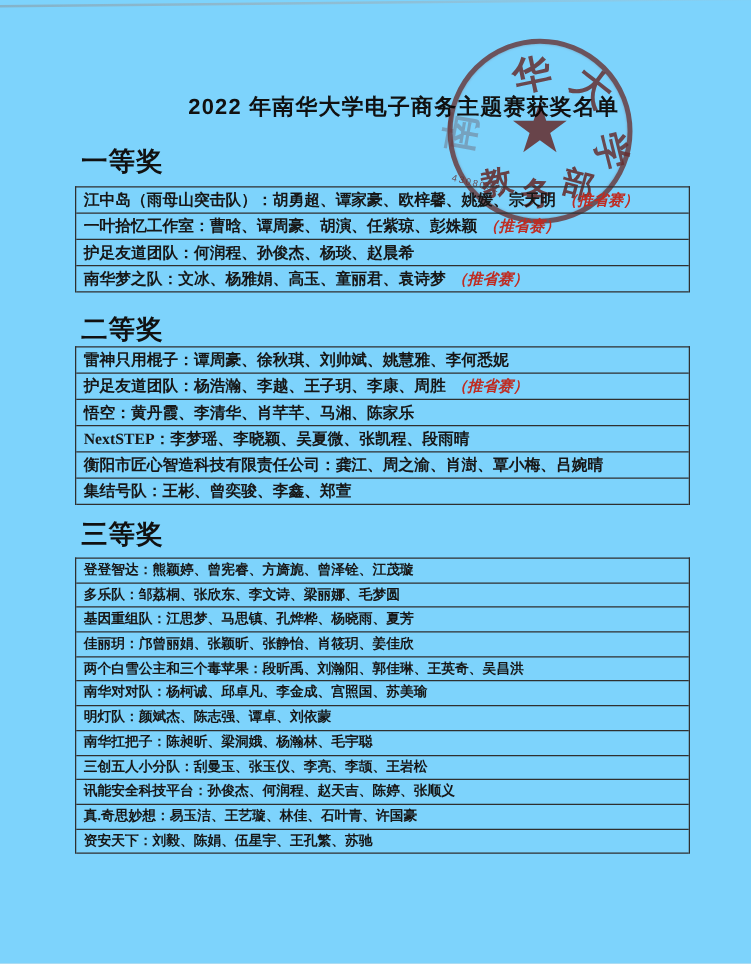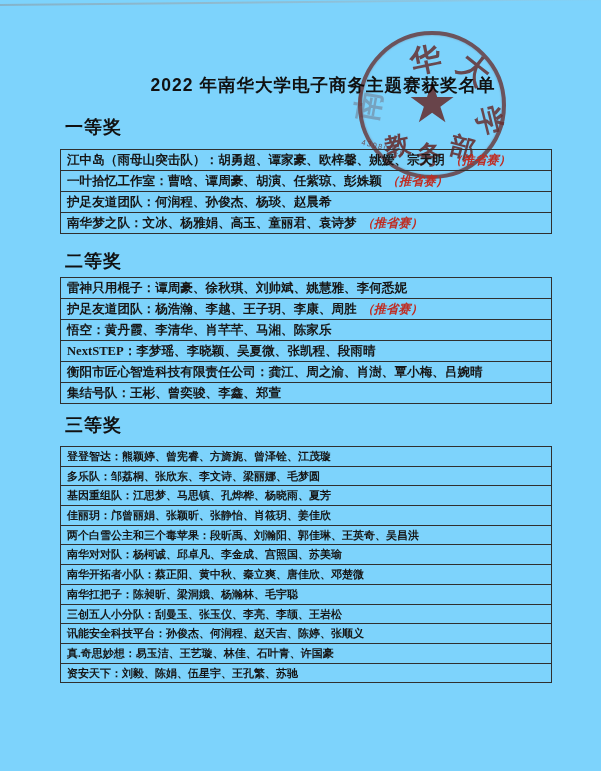--- a/index.html
+++ b/index.html
@@ -21,21 +21,21 @@
   .title{
     position:absolute;top:73px;left:0;width:100%;
     text-align:center;
     font-family:"Liberation Sans", sans-serif;
     font-weight:700;font-size:17.5px;letter-spacing:1px;
     color:#111;
   }
   .section-heading{
     position:absolute;left:65px;
     font-family:"Liberation Sans", sans-serif;
-    font-weight:700;font-size:18px;color:#111;letter-spacing:1px;
+    font-weight:700;font-size:21px;color:#111;letter-spacing:1px;
   }
   .h1{top:115px}.h2{top:249px}.h3{top:413px}
   .award-table{
     position:absolute;left:60px;width:490px;
     border:1px solid #2f2f2f;border-bottom:none;
     background:transparent;
     font-weight:bold;
   }
   .t1{top:149px}.t2{top:277px}.t3{top:446px}
   .trow{
@@ -130,21 +130,21 @@
       <div class="trow"><span class="rtext">衡阳市匠心智造科技有限责任公司：龚江、周之渝、肖澍、覃小梅、吕婉晴</span></div>
       <div class="trow"><span class="rtext">集结号队：王彬、曾奕骏、李鑫、郑萱</span></div>
     </div>
   <div class="award-table t3">
       <div class="trow"><span class="rtext">登登智达：熊颖婷、曾宪睿、方旖旎、曾泽铨、江茂璇</span></div>
       <div class="trow"><span class="rtext">多乐队：邹荔桐、张欣东、李文诗、梁丽娜、毛梦圆</span></div>
       <div class="trow"><span class="rtext">基因重组队：江思梦、马思镇、孔烨桦、杨晓雨、夏芳</span></div>
       <div class="trow"><span class="rtext">佳丽玥：邝曾丽娟、张颖昕、张静怡、肖筱玥、姜佳欣</span></div>
       <div class="trow"><span class="rtext">两个白雪公主和三个毒苹果：段昕禹、刘瀚阳、郭佳琳、王英奇、吴昌洪</span></div>
       <div class="trow"><span class="rtext">南华对对队：杨柯诚、邱卓凡、李金成、宫照国、苏美瑜</span></div>
-      <div class="trow"><span class="rtext">南华开拓者小队：蔡正阳、黄中秋、秦立爽、唐佳欣、邓楚微</span></div>
+      <div class="trow"><span class="rtext">明灯队：颜斌杰、陈志强、谭卓、刘依蒙</span></div>
       <div class="trow"><span class="rtext">南华扛把子：陈昶昕、梁洞娥、杨瀚林、毛宇聪</span></div>
       <div class="trow"><span class="rtext">三创五人小分队：刮曼玉、张玉仪、李亮、李颉、王岩松</span></div>
       <div class="trow"><span class="rtext">讯能安全科技平台：孙俊杰、何润程、赵天吉、陈婷、张顺义</span></div>
       <div class="trow"><span class="rtext">真.奇思妙想：易玉洁、王艺璇、林佳、石叶青、许国豪</span></div>
       <div class="trow"><span class="rtext">资安天下：刘毅、陈娟、伍星宇、王孔繁、苏驰</span></div>
     </div>
 
 </div>
 
 </body></html>

